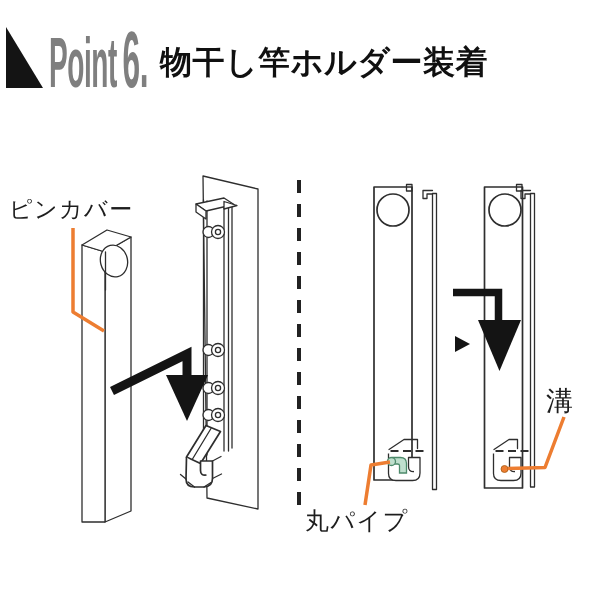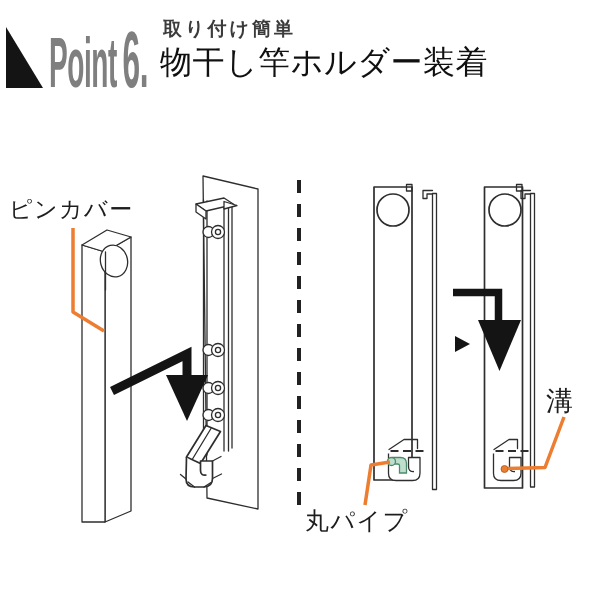--- a/index.html
+++ b/index.html
@@ -11,21 +11,21 @@
   .logo-tri{position:absolute;left:6px;top:27px;width:37px;height:61px;
             background:var(--arrow_black,#161616);
             clip-path:polygon(0 0,0 100%,100% 100%);}
   .logo{position:absolute;left:49px;top:14px;height:80px;display:flex;align-items:baseline;
         color:var(--logo_gray,#7f7f7f);font-weight:bold;white-space:nowrap;
         transform:scaleX(0.40);transform-origin:0 0;letter-spacing:-1px;}
   .logo .pt{font-size:70px;}
   .logo .six{font-size:79px;margin-left:14px;}
   .subtitle{position:absolute;left:163px;top:16px;font-size:19px;font-weight:bold;
             letter-spacing:3px;color:#3b3b3b;}
-  .title{position:absolute;left:160px;top:41px;font-size:32px;font-weight:normal;
+  .title{position:absolute;left:160px;top:41px;font-size:32px;font-weight:bold;
          letter-spacing:0.5px;color:#101010;}
 
   
   svg{position:absolute;left:0;top:0;}
   .ln{fill:none;stroke:var(--line_dark,#2e2e2e);stroke-width:1.3;
       stroke-linejoin:round;stroke-linecap:round;}
   .lnf{fill:#ffffff;stroke:var(--line_dark,#2e2e2e);stroke-width:1.3;stroke-linejoin:round;}
   .lnf2{fill:#ffffff;stroke:var(--line_dark,#2e2e2e);stroke-width:1.7;stroke-linejoin:round;}
   .dashln{fill:none;stroke:var(--line_dark,#2e2e2e);stroke-width:2.2;stroke-dasharray:8 4.5;}
   .divider{fill:none;stroke:#222222;stroke-width:4;stroke-dasharray:13 11;}
@@ -43,21 +43,20 @@
 </head>
 <body>
 
 <div class="stage">
 
   <div class="logo-tri"></div>
   <div class="logo">
     <span class="pt">Point</span>
     <span class="six">6.</span>
   </div>
-  <div class="subtitle">取り付け簡単</div>
   <div class="title">物干し竿ホルダー装着</div>
 
   <svg width="600" height="600" viewBox="0 0 600 600">
 
     <g>
       <path class="lnf" d="M203,176 L258,189 L258,509 L207,498 Z"></path>
     </g>
 
     <g>
       <path class="ln" d="M203.5,200 V456"></path>

